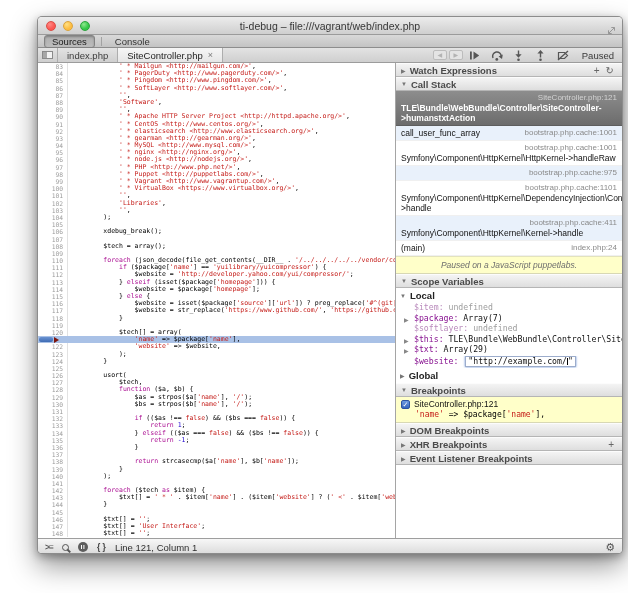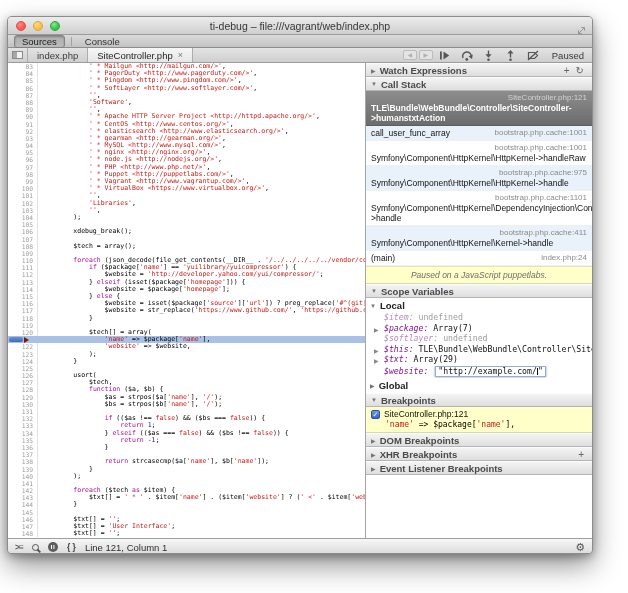--- a/index.html
+++ b/index.html
@@ -2,21 +2,21 @@
 <html style="--c-string: #c41a16; --c-keyword: #aa0d91; --c-number: #1c00cf; --c-execline: #a9c1e6; --c-banner: #ffffc9; --c-stripe: #e9f1fb; --c-selframe1: #8d8d8d; --c-selframe2: #6c6c6c; --c-accent: #3b72c0;"><head>
 <meta charset="utf-8">
 <style>
   :root{
     --c-string:#c41a16; --c-keyword:#aa0d91; --c-number:#1c00cf;
     --c-execline:#a9c1e6; --c-banner:#ffffc9; --c-stripe:#e9f1fb;
     --c-selframe1:#8d8d8d; --c-selframe2:#6c6c6c; --c-accent:#3b72c0;
   }
   *{margin:0;padding:0;box-sizing:border-box;}
   html,body{width:628px;height:593px;background:#fff;font-family:"Liberation Sans","DejaVu Sans",sans-serif;}
-  .window{position:absolute;left:7px;top:16px;width:586px;height:538px;border-radius:5px;overflow:hidden;
+  .window{position:absolute;left:37px;top:16px;width:586px;height:538px;border-radius:5px;overflow:hidden;
     background:#fff;border:1px solid rgba(0,0,0,.45);
     box-shadow:0 12px 28px rgba(0,0,0,.42),0 3px 8px rgba(0,0,0,.3);}
   
   .titlebar{height:18px;background:linear-gradient(#ececec,#cfcfcf);border-bottom:1px solid #9b9b9b;position:relative;display:flex;align-items:center;justify-content:center;}
   .traffic{position:absolute;left:8px;top:4px;display:flex;gap:7px;}
   .dot{width:10px;height:10px;border-radius:50%;}
   .dot.r{background:radial-gradient(circle at 35% 30%,#ff8a85,#fc5753 60%);border:1px solid #d94c44;}
   .dot.y{background:radial-gradient(circle at 35% 30%,#ffe084,#fdbc40 60%);border:1px solid #d9a33c;}
   .dot.g{background:radial-gradient(circle at 35% 30%,#8ee88f,#33c748 60%);border:1px solid #2ba23c;}
   .wtitle{font-size:10.5px;color:#373737;}
@@ -65,21 +65,21 @@
   .frame.alt{background:var(--c-stripe);}
   .frame.stacked .loc{float:none;display:block;text-align:right;}
   .frame.sel{background:linear-gradient(var(--c-selframe1),var(--c-selframe2));color:#fff;font-weight:bold;border-bottom:1px solid #5e5e5e;}
   .frame.sel .loc{float:none;display:block;text-align:right;color:#d3d3d3;font-weight:normal;}
   .banner{background:var(--c-banner);border-top:1px solid #e3e3bd;border-bottom:1px solid #d8d8b4;
     text-align:center;font-size:8.5px;font-style:italic;color:#6e6e6e;padding:3px 2px;}
   
   .subhead{display:flex;align-items:center;padding:2px 4px;font-size:9.5px;font-weight:bold;color:#222;}
   .var{padding:0 4px 1px 18px;font:8.2px/9.5px "DejaVu Sans Mono",monospace;white-space:nowrap;overflow:hidden;position:relative;}
   .var .vtri{position:absolute;left:8px;top:1px;font-size:6px;color:#888;font-family:"DejaVu Sans",sans-serif;}
-  .vname{color:#881391;font-style:italic;}
+  .vname{color:#881391;}
   .vval{color:#111;}
   .var.muted .vname{color:#b98abc;} .var.muted .vval{color:#9d9d9d;}
   .vedit{display:inline-block;border:1px solid #9caccb;background:#fff;box-shadow:0 0 2px rgba(80,130,210,.9);
     padding:0 2px;margin-left:2px;color:#111;}
   .vcursor{display:inline-block;width:1px;height:7px;background:#000;vertical-align:-1px;}
   
   .bp-entry{background:var(--c-banner);border-bottom:1px solid #d8d8b4;padding:2px 4px 3px 5px;}
   .bp-line1{display:flex;align-items:center;gap:4px;font-size:8.5px;color:#111;}
   .cb{width:9px;height:9px;flex:none;border-radius:2px;background:linear-gradient(#6d9ae0,#3565bd);border:1px solid #2d53a0;
     color:#fff;font-size:7px;line-height:8px;text-align:center;}
@@ -257,21 +257,21 @@
       </div>
 
       <div class="shead">
         <span class="tri">▼</span>
         <span>Call Stack</span>
       </div>
       <div>
           <div class="frame sel"><span class="loc">SiteController.php:121</span><span class="fname">TLE\Bundle\WebBundle\Controller\SiteController-&gt;humanstxtAction</span></div>
           <div class="frame alt"><span class="loc">bootstrap.php.cache:1001</span><span class="fname">call_user_func_array</span></div>
           <div class="frame stacked"><span class="loc">bootstrap.php.cache:1001</span><span class="fname">Symfony\Component\HttpKernel\HttpKernel-&gt;handleRaw</span></div>
-          <div class="frame stacked alt"><span class="loc">bootstrap.php.cache:975</span><span class="fname">Symfony\Component\HttpKernel\HttpKernel-&gt;handle</span></div>
+          <div class="frame stacked alt"><span class="loc">bootstrap.php.cache:975</span></div>
           <div class="frame stacked"><span class="loc">bootstrap.php.cache:1101</span><span class="fname">Symfony\Component\HttpKernel\DependencyInjection\ContainerAwareHttpKernel-&gt;handle</span></div>
           <div class="frame stacked alt"><span class="loc">bootstrap.php.cache:411</span><span class="fname">Symfony\Component\HttpKernel\Kernel-&gt;handle</span></div>
           <div class="frame"><span class="loc">index.php:24</span><span class="fname">(main)</span></div>
         </div>
 
       <div class="banner">Paused on a JavaScript puppetlabs.</div>
 
       <div class="shead">
         <span class="tri">▼</span>
         <span>Scope Variables</span>

